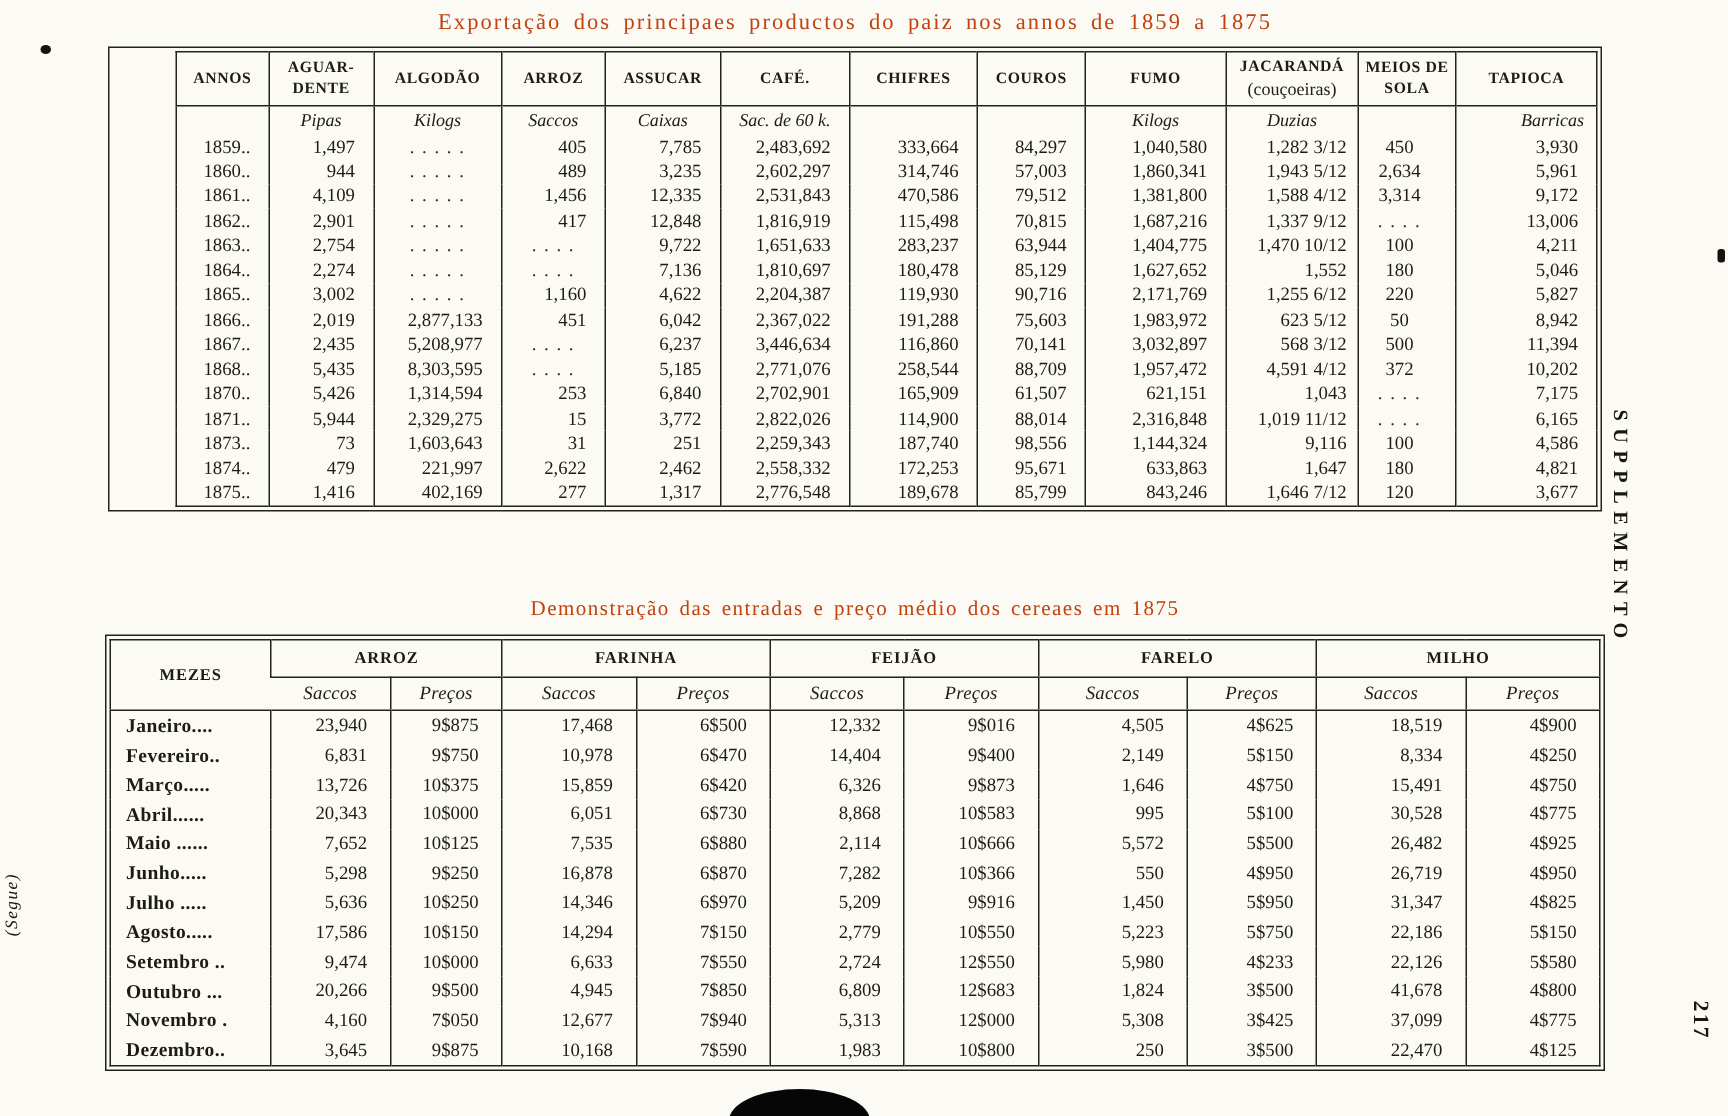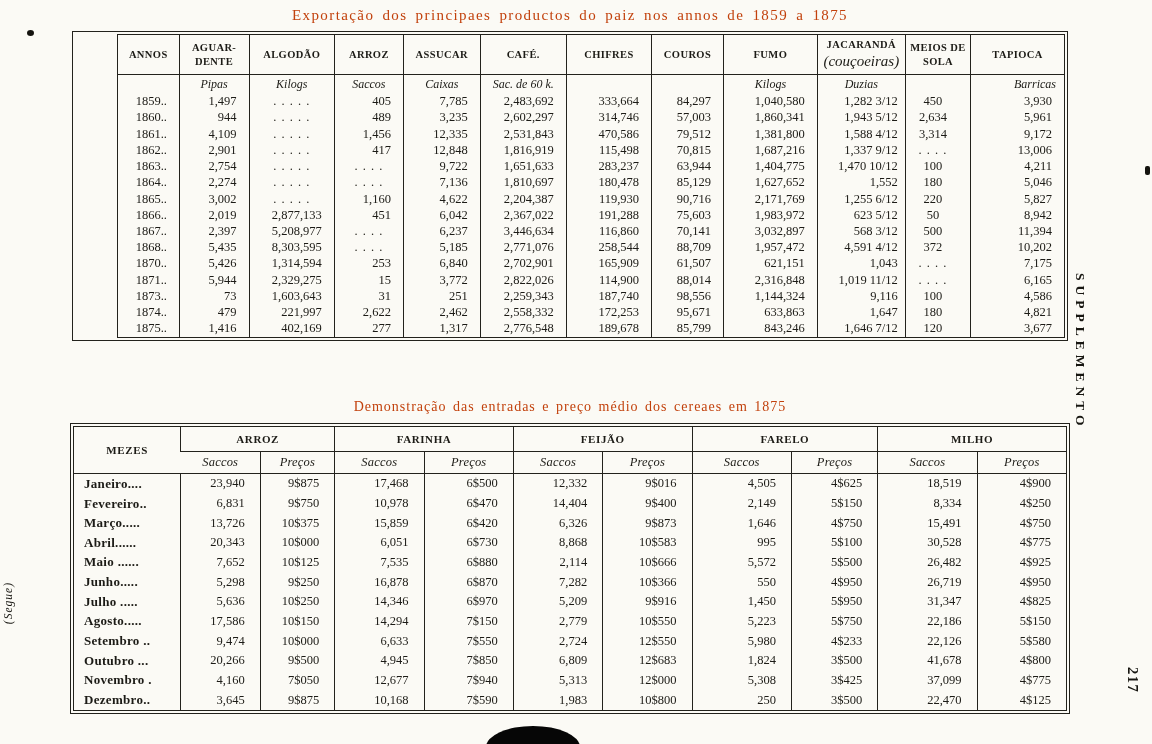--- a/index.html
+++ b/index.html
@@ -22,21 +22,21 @@
   }
   th, td { border-left:1px solid #23221c; overflow:hidden; white-space:nowrap; }
   th:first-child, td:first-child { border-left:none; }
 
   
   #t1 thead tr.names th {
     font-size:10.5px; font-weight:bold; text-align:center; vertical-align:middle;
     border-bottom:1px solid #23221c; padding:3px 1px; line-height:1.3; letter-spacing:.4px;
     height:32px;
   }
-  #t1 thead th .ital { font-style:italic; font-weight:normal; font-size:15px; letter-spacing:0;margin-top:36px; }
+  #t1 thead th .ital { font-weight:normal; font-size:12px; letter-spacing:0;margin-top:36px; }
   #t1 thead tr.units td { font-style:italic; font-size:12px; text-align:center; padding:1px 2px; height:19px; }
   #t1 thead tr.units td:last-child { text-align:right; padding-right:8px;margin-top:30px; }
   #t1 tbody td { font-size:12.5px; text-align:right; padding:0 12px 0 0; }
   #t1 tbody td.yearcol { text-align:center; padding:0 4px 0 10px; }
   #t1 tbody td.dots { text-align:center; padding:0; letter-spacing:1px; color:#2a2922; }
   #t1 tbody td:nth-child(10) { padding-right:7px; }
   #t1 tbody td:nth-child(11) { text-align:center; padding:0 10px 0 0; }
 
   
   #t2 thead th {
@@ -221,21 +221,21 @@
             <td>2,367,022</td>
             <td>191,288</td>
             <td>75,603</td>
             <td>1,983,972</td>
             <td>623 5/12</td>
             <td>50</td>
             <td>8,942</td>
           </tr>
           <tr>
             <td class="yearcol">1867..</td>
-            <td>2,397</td>
+            <td>2,435</td>
             <td>5,208,977</td>
             <td class="dots">. . . .</td>
             <td>6,237</td>
             <td>3,446,634</td>
             <td>116,860</td>
             <td>70,141</td>
             <td>3,032,897</td>
             <td>568 3/12</td>
             <td>500</td>
             <td>11,394</td>

